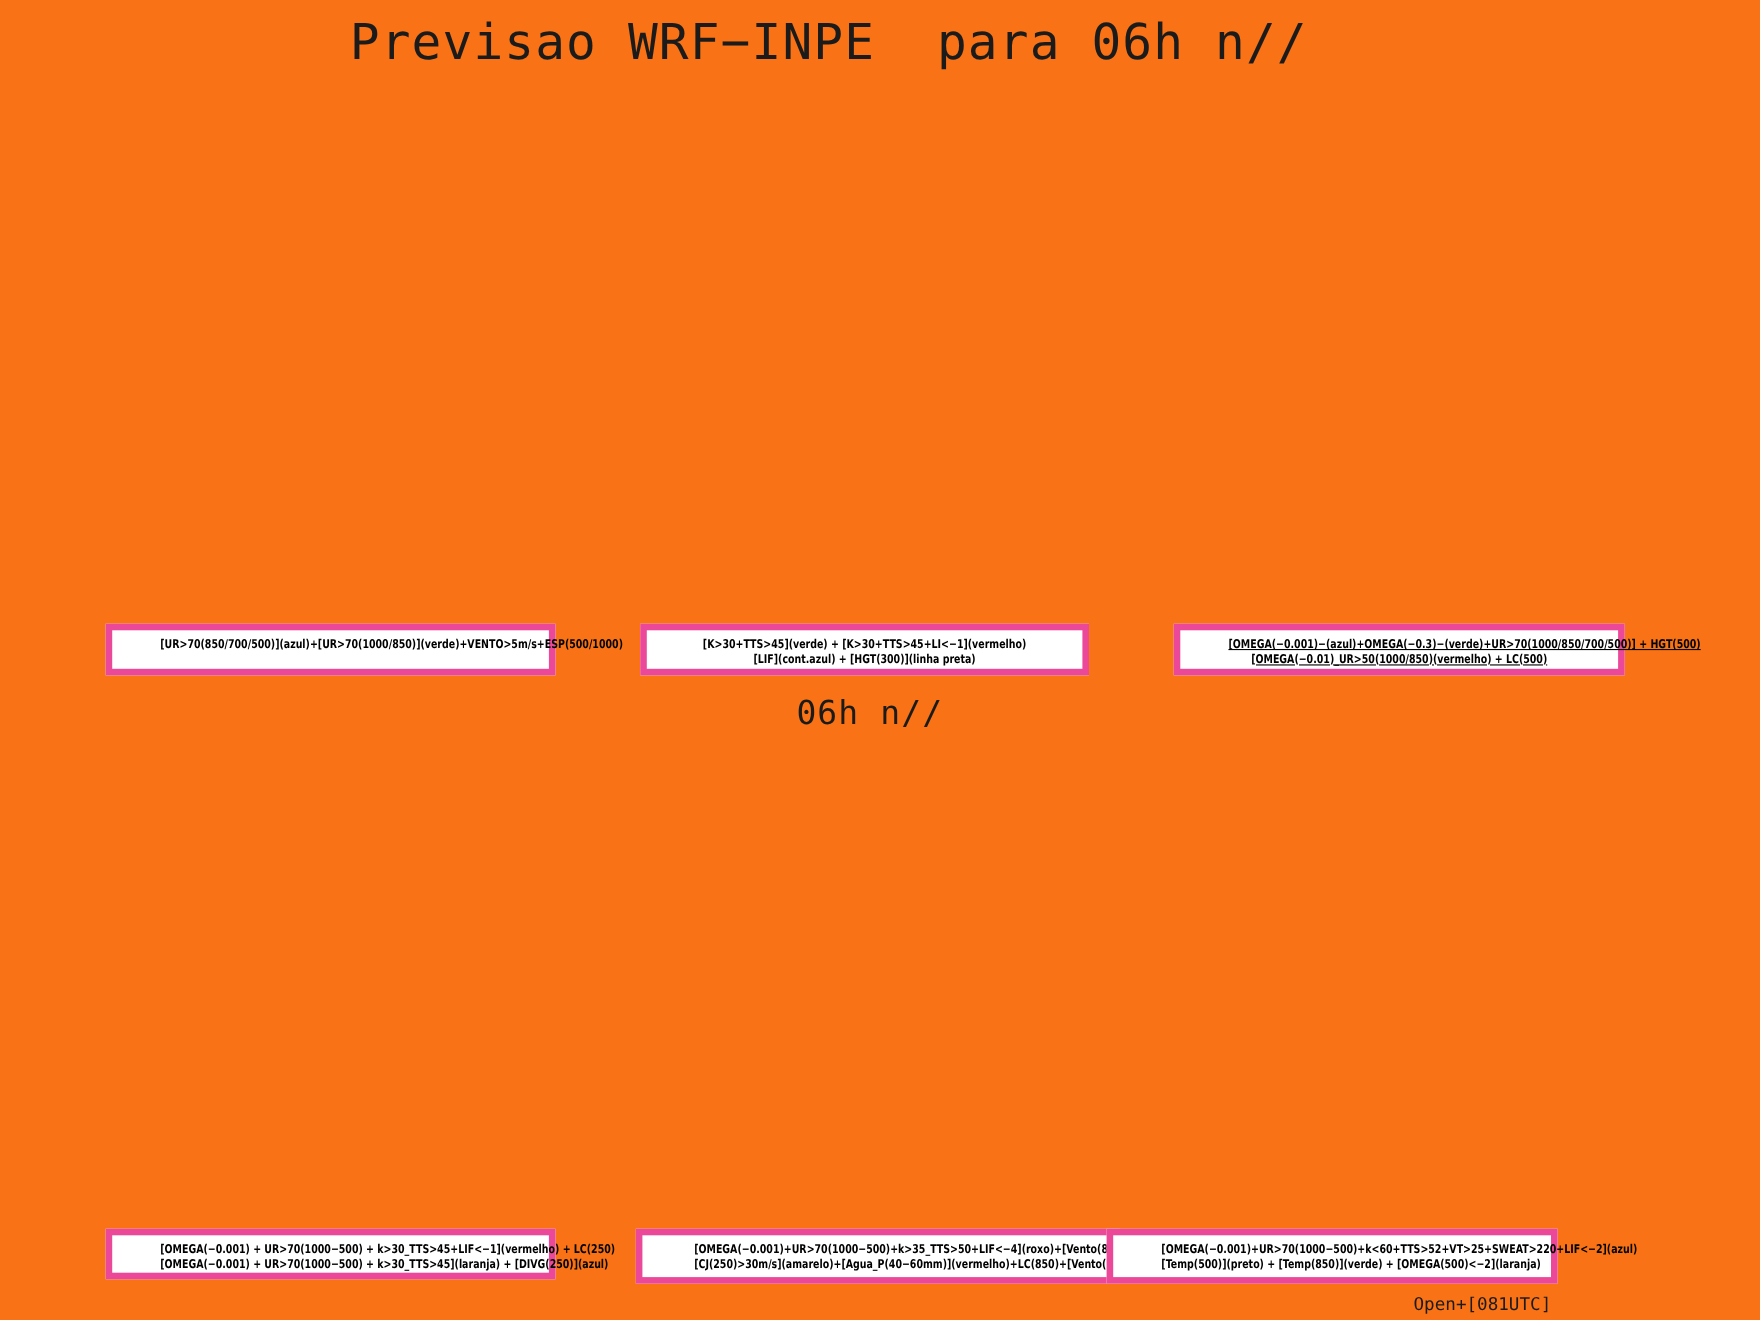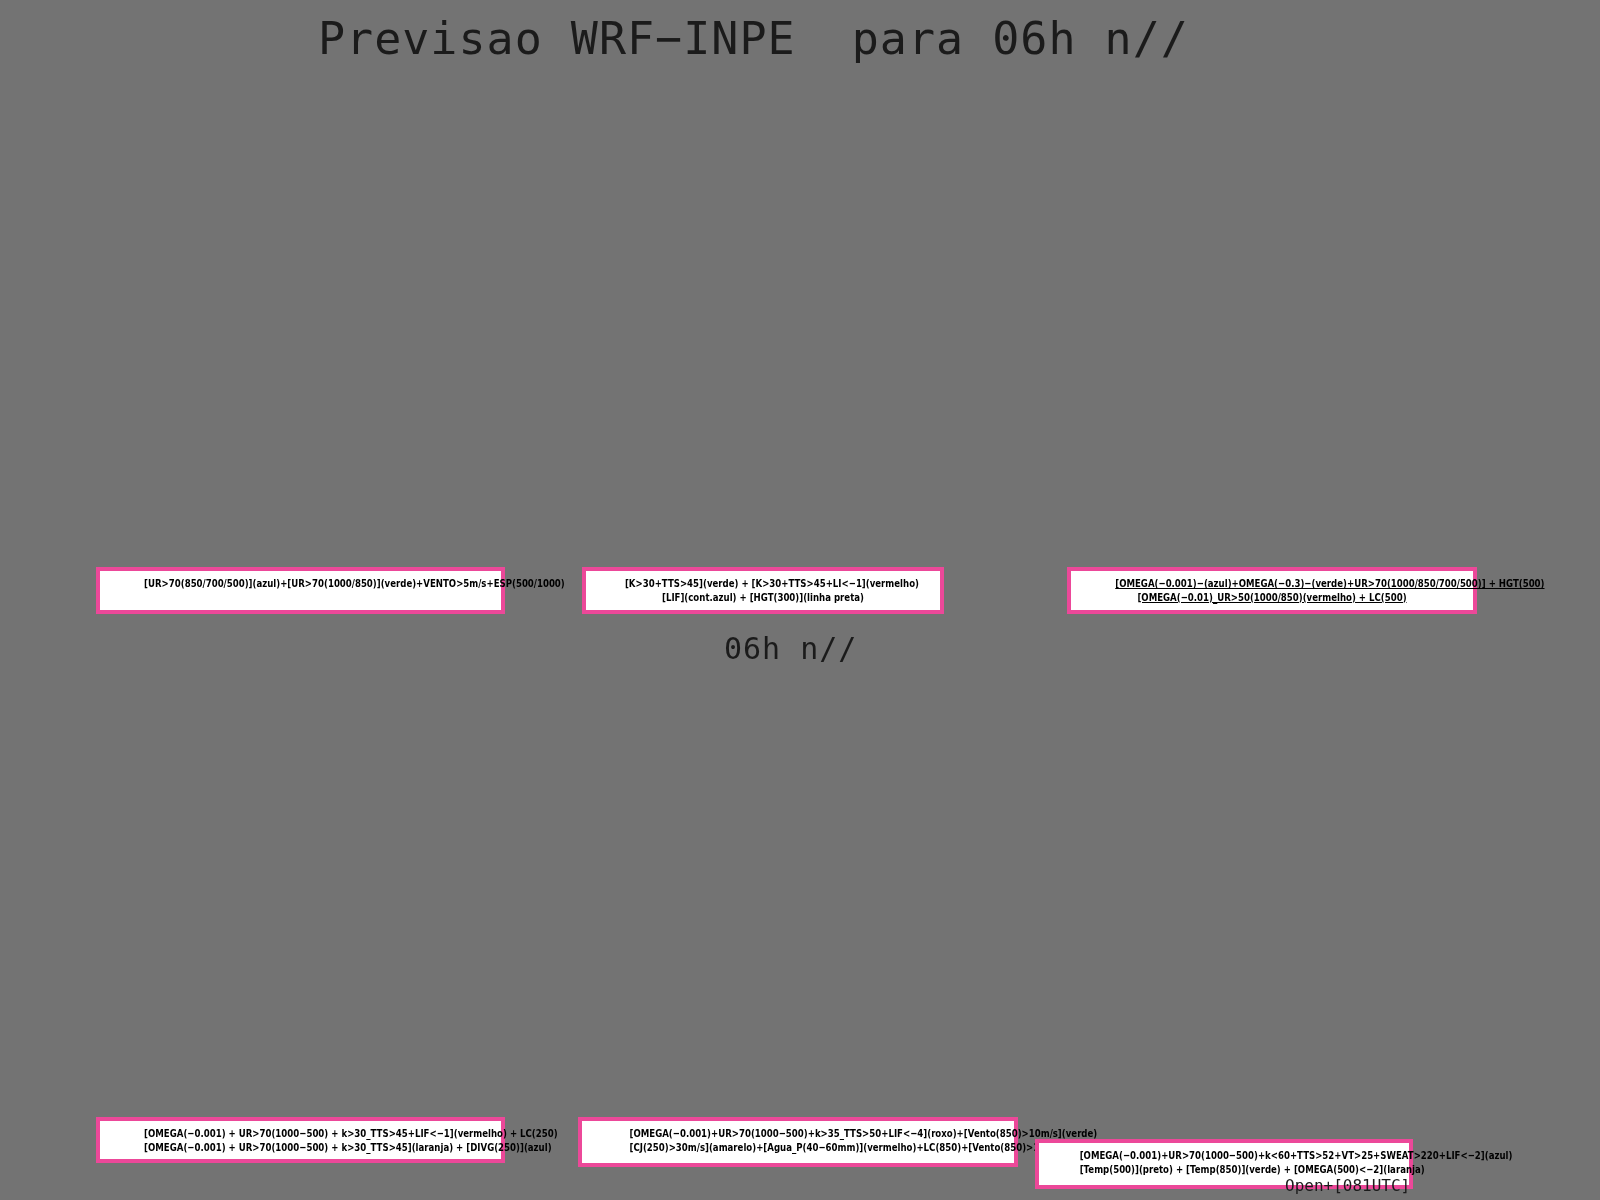--- a/index.html
+++ b/index.html
@@ -4,21 +4,21 @@
 <style>
   html, body {
     margin: 0;
     padding: 0;
     background: #ffffff;
   }
   .page {
     position: relative;
     width: 1600px;
     height: 1200px;
-    background: #737373;
+    background: #f97316;
     overflow: hidden;
     font-family: "DejaVu Sans", sans-serif;
   }
   .mono {
     font-family: "DejaVu Sans Mono", monospace;
     color: #1b1b1b;
     font-weight: normal;
   }
   .title {
     position: absolute;
@@ -41,42 +41,42 @@
     position: absolute;
     left: 1285px;
     top: 1176px;
     font-size: 16px;
     letter-spacing: 0px;
     white-space: pre;
   }
   .caption-box {
     position: absolute;
     box-sizing: border-box;
-    border: 4px solid #ec4899;
+    border: 6px solid #ec4899;
     background: #ffffff;
     text-align: center;
     padding-top: 6px;
     overflow: visible;
   }
   .box-line {
     font-family: "DejaVu Sans", sans-serif;
     font-weight: bold;
     font-size: 11px;
     line-height: 13.5px;
     color: #000000;
     white-space: nowrap;
     transform: scaleX(0.78);
     transform-origin: 50% 50%;
   }
   .box-t1 { left: 96px;   top: 567px; width: 409px; height: 47px; }
-  .box-t2 { left: 582px;  top: 567px; width: 362px; height: 47px; }
+  .box-t2 { left: 582px;  top: 567px; width: 408px; height: 47px; }
   .box-t3 { left: 1067px; top: 567px; width: 410px; height: 47px; text-decoration: underline; }
   .box-b1 { left: 96px;   top: 1117px; width: 409px; height: 46px; }
   .box-b2 { left: 578px;  top: 1117px; width: 440px; height: 50px; }
-  .box-b3 { left: 1035px; top: 1117px; width: 378px; height: 50px; margin-top: 22px; }
+  .box-b3 { left: 1006px; top: 1117px; width: 410px; height: 50px; }
 </style>
 </head>
 <body>
 
 <div class="page">
 
   <div class="title mono">Previsao WRF−INPE  para 06h n//</div>
 
   <div class="caption-box box-t1">
     <div class="box-line">[UR&gt;70(850/700/500)](azul)+[UR&gt;70(1000/850)](verde)+VENTO&gt;5m/s+ESP(500/1000)</div>

